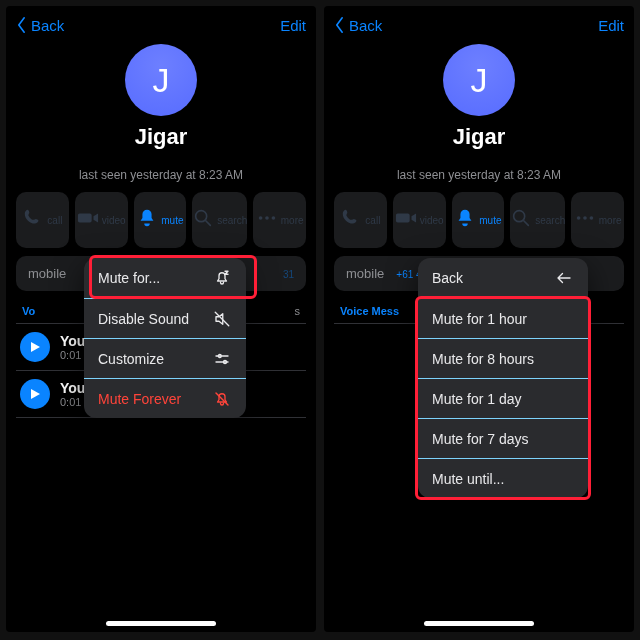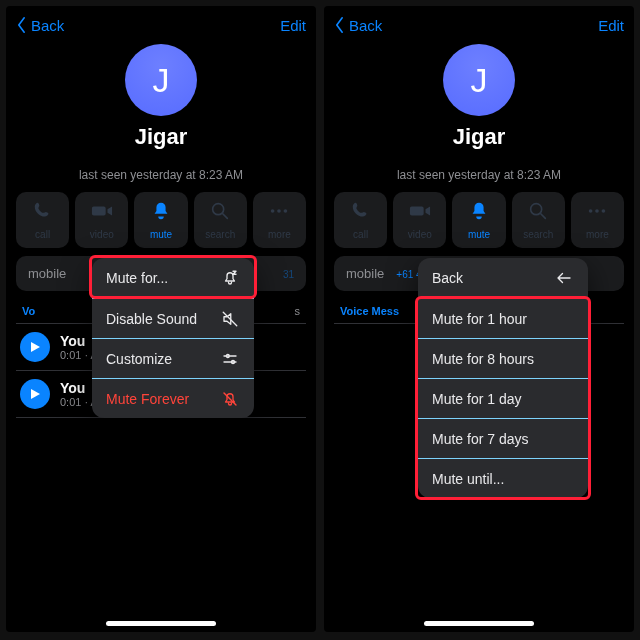--- a/index.html
+++ b/index.html
@@ -24,21 +24,21 @@
   .phone.right{left:324px}
   .nav{display:flex;justify-content:space-between;align-items:center;height:38px;padding:0 10px}
   .nav .back{display:flex;align-items:center;color:var(--link);font-size:15px}
   .nav .back svg{width:11px;height:18px;margin-right:4px}
   .nav .edit{color:var(--link);font-size:15px}
   .header{display:flex;flex-direction:column;align-items:center;padding-top:0}
   .avatar{width:72px;height:72px;border-radius:50%;background:radial-gradient(circle at 50% 30%,var(--avatar1),var(--avatar2));display:flex;align-items:center;justify-content:center;color:#fff;font-size:34px;font-weight:500}
   .name{color:#fff;font-size:22px;font-weight:600;margin-top:8px}
   .lastseen{color:var(--dim);font-size:12px;margin-top:18px}
   .actions{display:flex;gap:6px;padding:10px 10px 0 10px}
-  .actbtn{flex:1;height:56px;border-radius:10px;background:var(--panel);display:flex;flex-direction:column;align-items:center;justify-content:center;gap:3px}
+  .actbtn{flex:1;height:56px;border-radius:10px;background:var(--panel);display:flex;flex-direction:row;align-items:center;justify-content:center;gap:3px}
   .actbtn.dim .ic,.actbtn.dim .lbl{color:#2f3947}
   .actbtn.on .ic,.actbtn.on .lbl{color:var(--link)}
   .actbtn .ic svg{width:22px;height:22px}
   .actbtn .lbl{font-size:10px}
   .row{margin:8px 10px 0 10px;background:var(--panel);border-radius:10px;padding:10px 12px;display:flex;align-items:baseline;gap:6px}
   .row .k{color:var(--dim);font-size:13px}
   .row .v{color:var(--link);font-size:10px}
   .sect{margin:14px 10px 0 10px}
   .sect .tabs{display:flex;gap:22px;padding:0 6px 6px 6px;border-bottom:1px solid var(--divider)}
   .sect .tabs span{color:var(--dim);font-size:11px}
@@ -147,21 +147,21 @@
               <path d="M2 1v10l9-5z"></path>
             </svg>
           </div>
         <div class="txt">
           <span class="who">You</span>
           <span class="meta"><span>0:01</span><span> · </span><span>Apr 21, 2022 at 8:10 AM</span></span>
         </div>
       </div>
     </div>
 
-    <div class="pop" style="left:86px;top:252px;width:162px">
+    <div class="pop" style="left:78px;top:252px;width:162px">
       <div class="prow">
         <span>Mute for...</span>
         <span class="ricon">
             <svg viewBox="0 0 24 24">
               <path class="st" d="M12 5a4 4 0 0 0-4 4v4l-2 3h12l-2-3V9a4 4 0 0 0-4-4zM10 18a2 2 0 0 0 4 0"></path>
               <path class="st" d="M16 3h4l-4 4h4"></path>
             </svg>
           </span>
       </div>
       <div class="prow">

